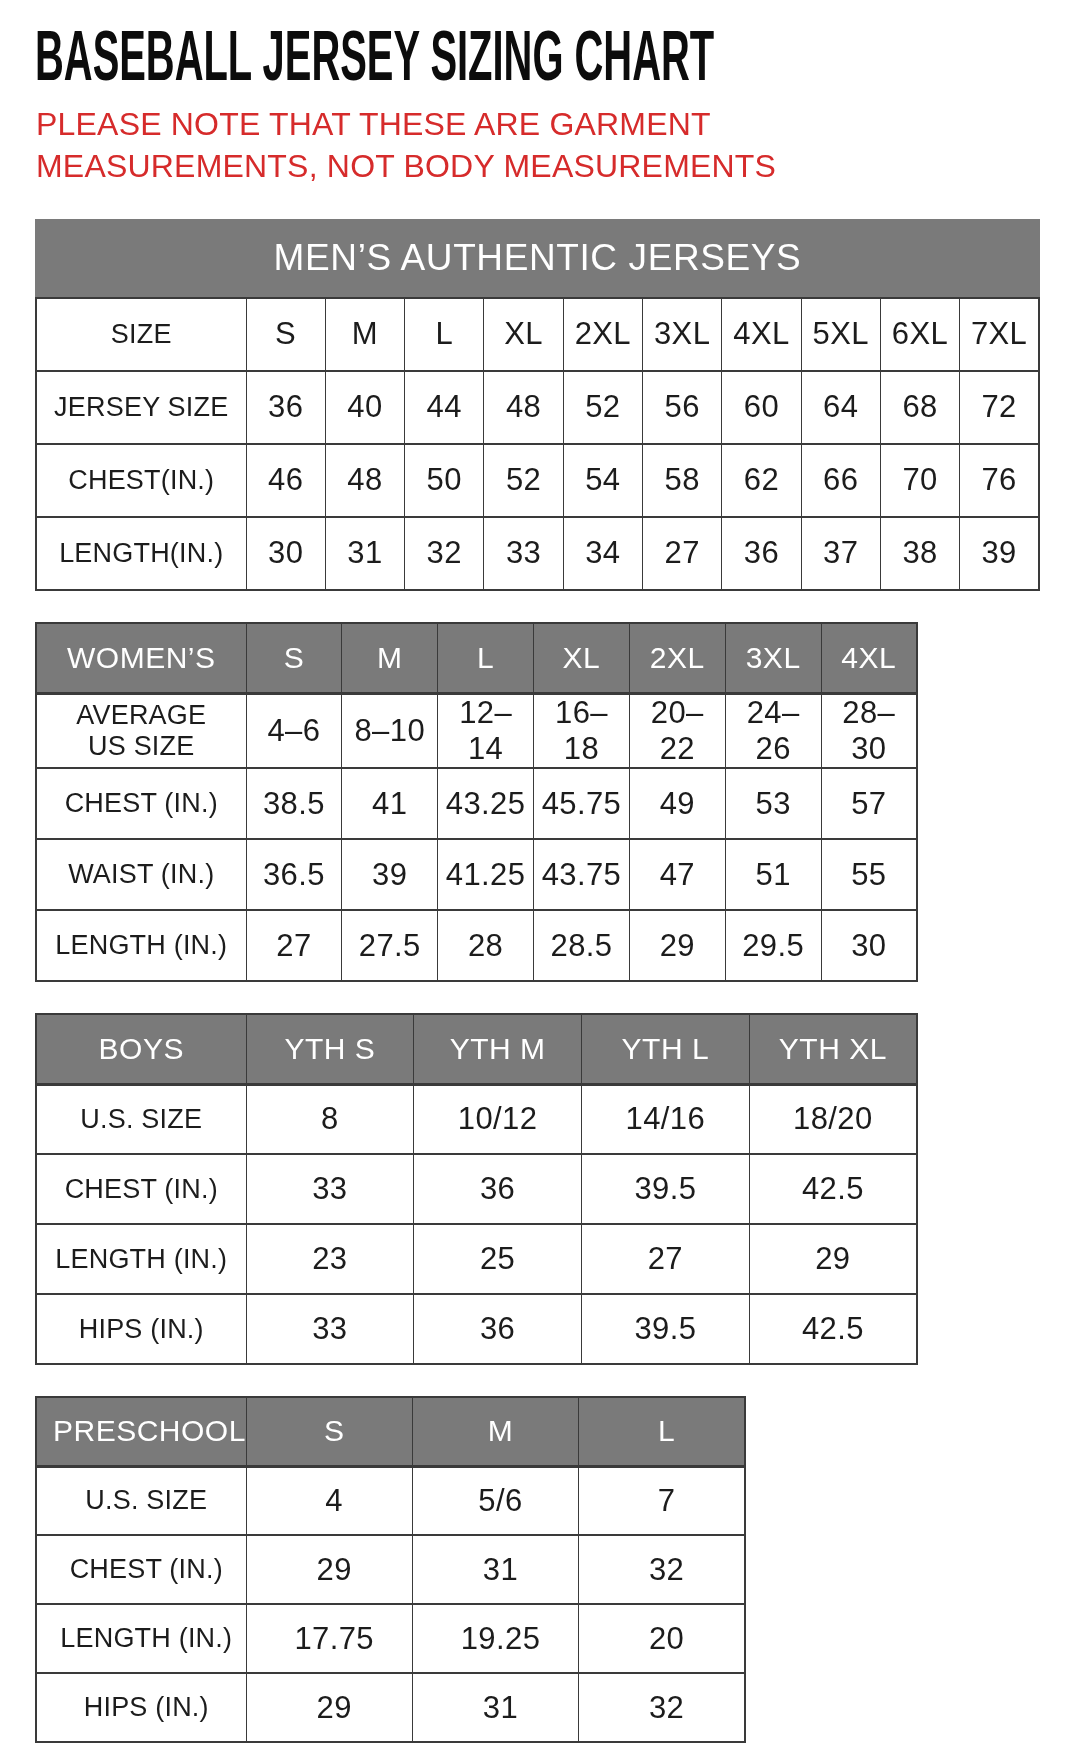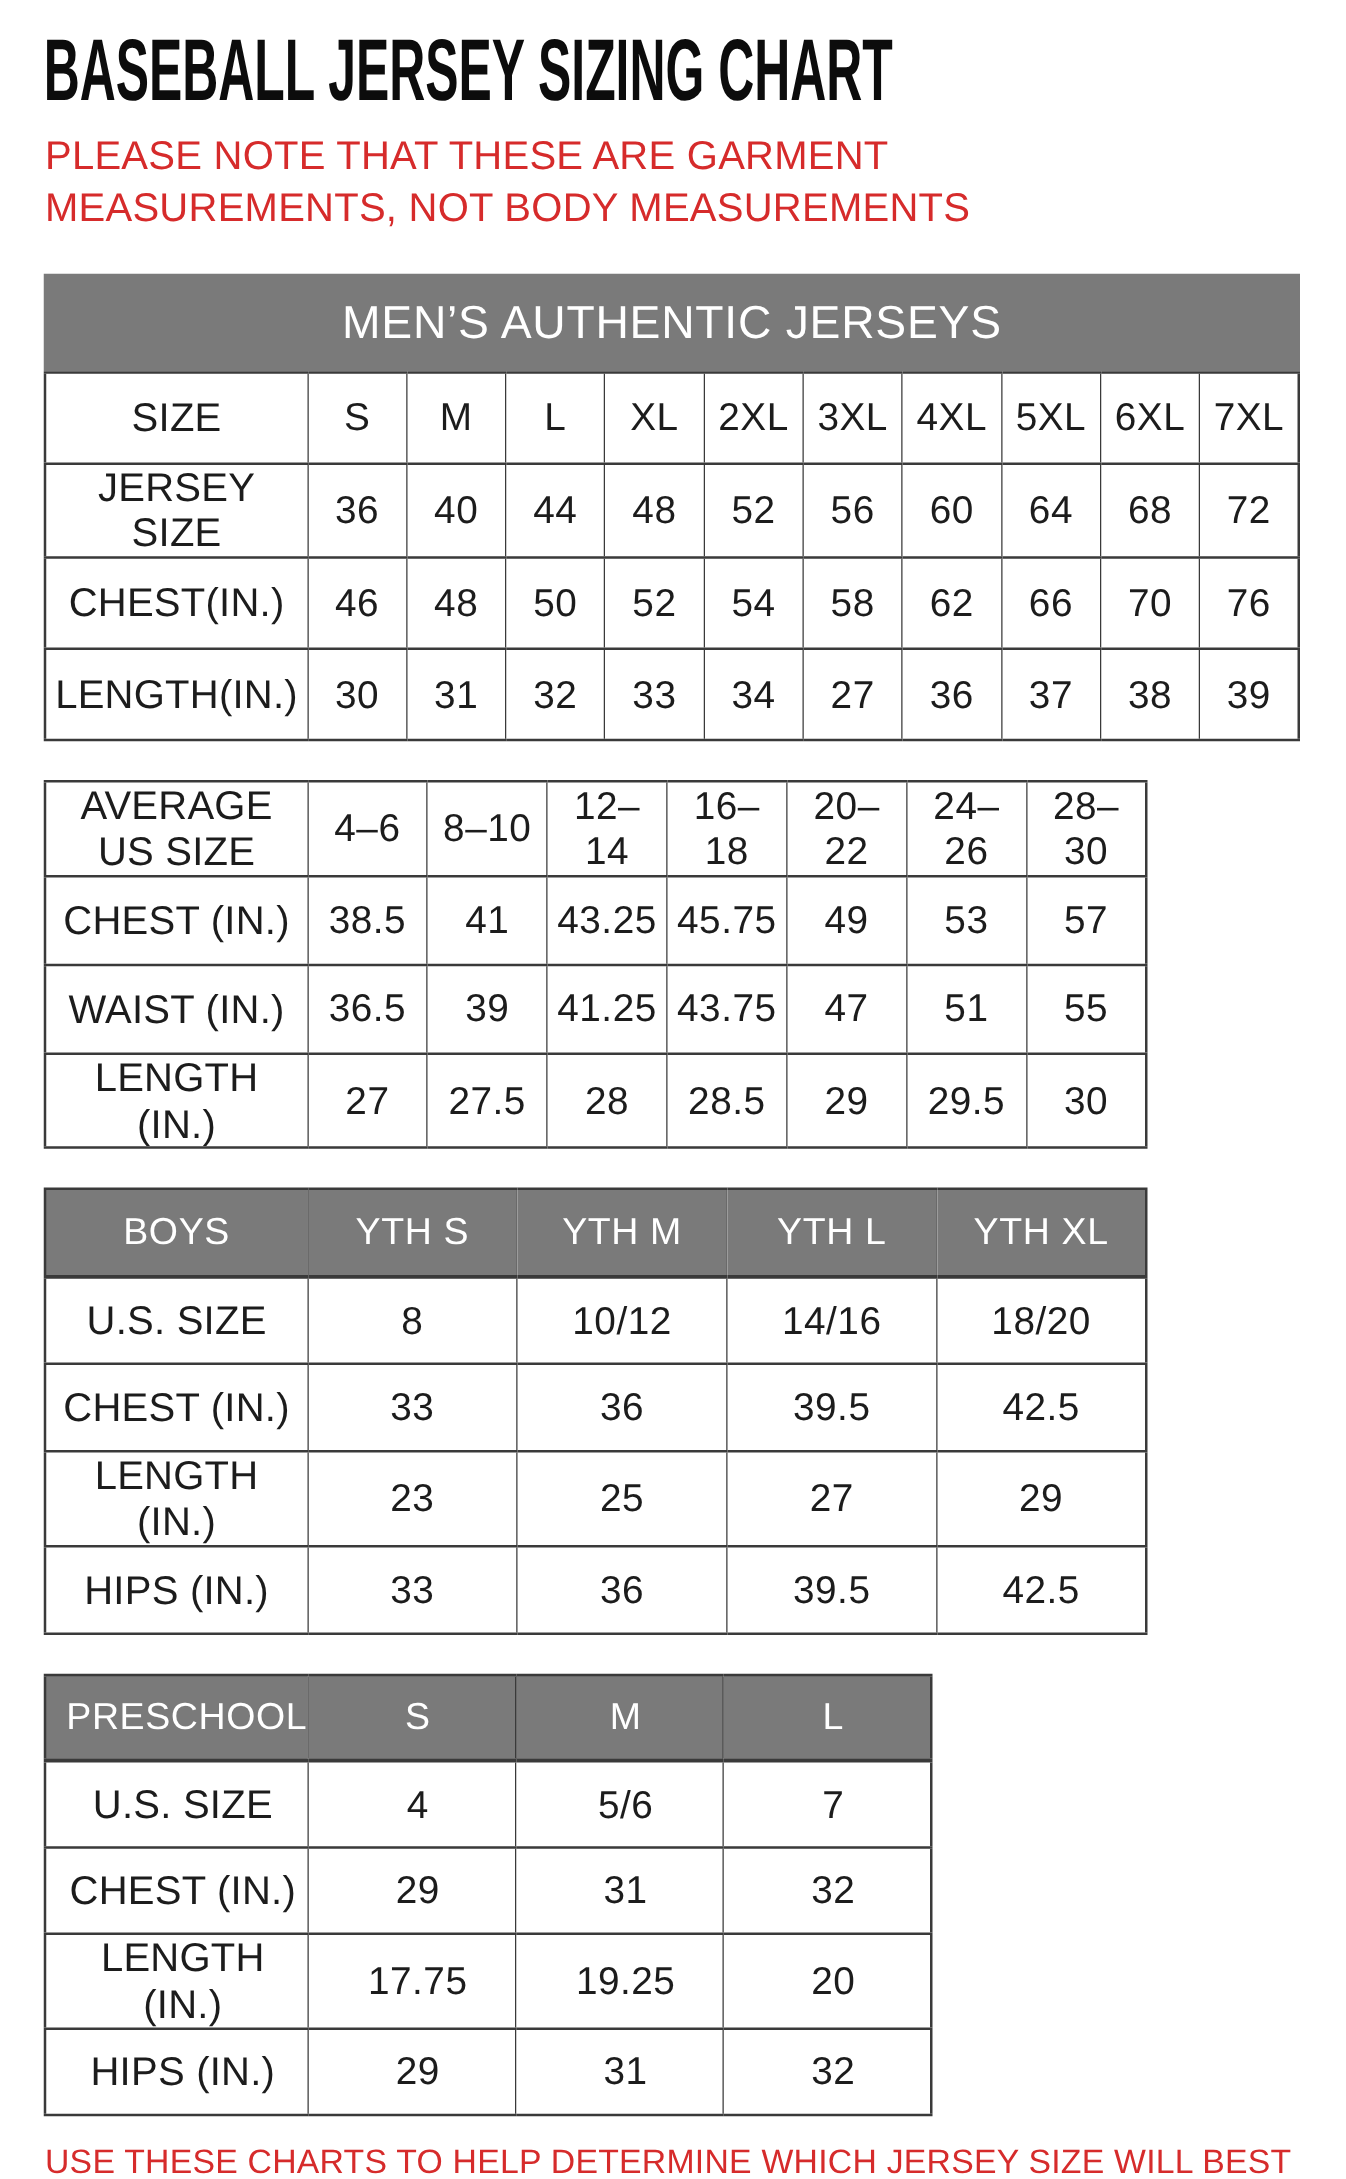--- a/index.html
+++ b/index.html
@@ -72,21 +72,21 @@
     overflow: hidden;
   }
   .tbl tr.gray td {
     background: var(--header-gray);
     color: var(--header-text);
     font-size: 30px;
     letter-spacing: 0.5px;
     border-bottom-width: 3px;
   }
   .tbl td.label {
-    font-size: 32px;
+    font-size: 27px;
     letter-spacing: 0.2px;
     white-space: pre-line;
     line-height: 1.15;
   }
   .tbl td.val {
     font-size: 31px;
     letter-spacing: 0.4px;
   }
   .col-label { width: 210px; }
   .tbl-mens { width: 1005px; }
@@ -189,20 +189,30 @@
           <col class="col-label">
           <col>
           <col>
           <col>
           <col>
           <col>
           <col>
           <col>
         </colgroup>
         <tbody>
+          <tr class="gray">
+            <td class="label">WOMEN’S</td>
+            <td class="hval">S</td>
+            <td class="hval">M</td>
+            <td class="hval">L</td>
+            <td class="hval">XL</td>
+            <td class="hval">2XL</td>
+            <td class="hval">3XL</td>
+            <td class="hval">4XL</td>
+          </tr>
           <tr>
             <td class="label">AVERAGE
 US SIZE</td>
             <td class="val">4–6</td>
             <td class="val">8–10</td>
             <td class="val">12–14</td>
             <td class="val">16–18</td>
             <td class="val">20–22</td>
             <td class="val">24–26</td>
             <td class="val">28–30</td>

